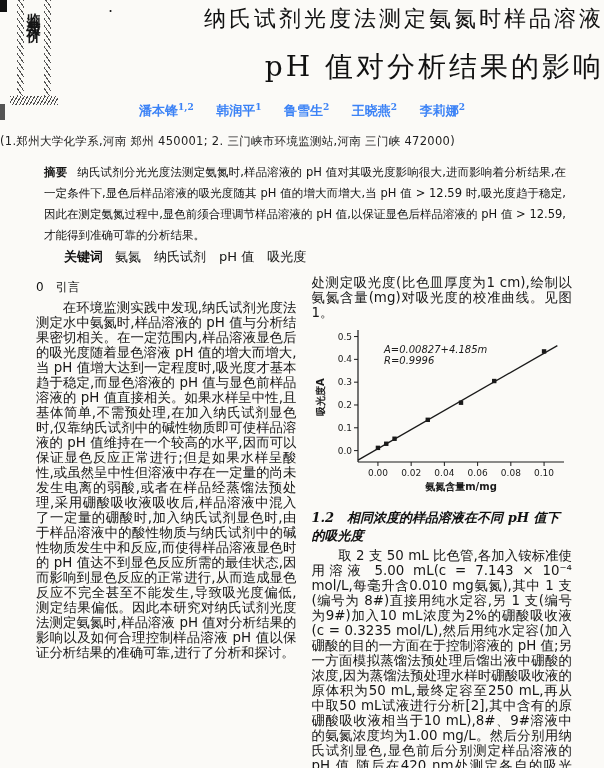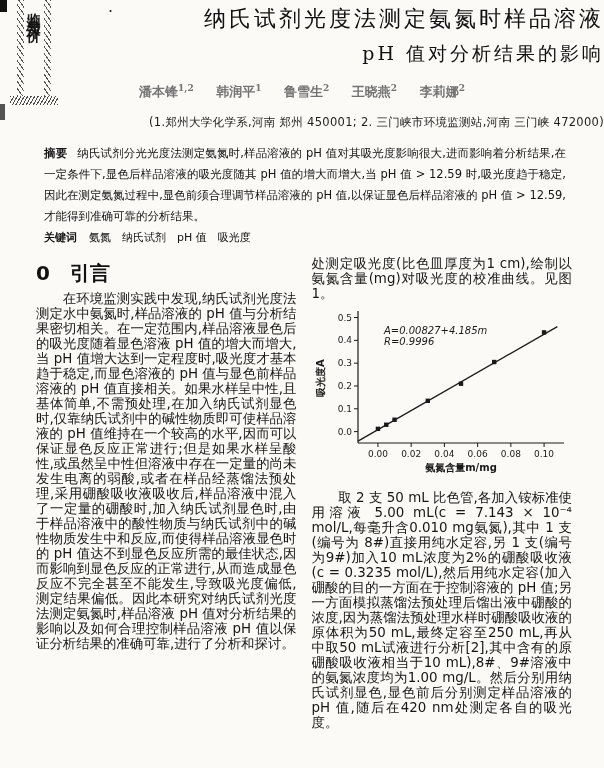--- a/index.html
+++ b/index.html
@@ -30,49 +30,49 @@
     background:repeating-linear-gradient(120deg,#3a3a3a 0 1px,transparent 1px 3px);
     opacity:.9;
   }
   .stray-dot{position:absolute;left:108px;top:2px;font-size:16px;color:#222;}
 
   .title{
     text-align:right;font-weight:normal;color:#111;
     font-family:"DejaVu Serif","Liberation Serif",serif;
   }
   .title-l1{margin-top:4px;font-size:22px;letter-spacing:3px;}
-  .title-l2{margin-top:7px;font-size:19px;letter-spacing:3px;}
+  .title-l2{margin-top:14px;font-size:28px;letter-spacing:3px;}
 
   .authors{
-    text-align:center;margin-top:16px;font-size:13px;font-weight:bold;color:#737373;
+    text-align:center;margin-top:16px;font-size:13px;font-weight:bold;color:#3b82f6;
     font-family:"DejaVu Serif","Liberation Serif",serif;
   }
   .authors .author{margin:0 9px;}
   .authors sup{font-size:9px;}
 
   .affiliation{
-    text-align:right;margin-top:14px;font-size:11.5px;color:#1d1d1d;letter-spacing:.3px;
+    text-align:left;margin-top:14px;font-size:11.5px;color:#1d1d1d;letter-spacing:.3px;
   }
 
   .abstract-block{
     margin:13px 38px 0 44px;font-size:11.5px;line-height:21px;
     text-align:justify;color:#141414;
   }
   .abstract-block .lab{font-weight:bold;margin-right:10px;}
-  .keywords-line{margin:1px 38px 0 44px;font-size:11px;line-height:20px;color:#141414;}
+  .keywords-line{margin:1px 38px 0 64px;font-size:13px;line-height:20px;color:#141414;}
   .keywords-line .lab{font-weight:bold;margin-right:12px;}
 
   .columns{
     display:flex;gap:15px;margin:8px 32px 0 36px;
   }
   .col{width:263px;overflow:hidden;}
   .col-left{height:542px;}
   .col-right{height:542px;}
 
-  .sec-h1{font-size:20px;font-weight:bold;margin:4px 0 4px 0;color:#111;}
+  .sec-h1{font-size:12px;font-weight:normal;margin:4px 0 4px 0;color:#111;}
   .sec-h2{
     font-size:13px;font-weight:bold;font-style:italic;margin:3px 0 3px 0;color:#111;
     font-family:"DejaVu Serif","Liberation Serif",serif;
   }
   .sec-h2 .hang{display:block;padding-left:32px;font-style:italic;}
   .body-p{
     font-size:13.4px;line-height:15px;text-align:justify;margin:0;
     text-indent:2em;color:#161616;
   }
   .body-p.cont{text-indent:0;}
@@ -165,18 +165,19 @@
           <rect x="113.57419354838709" y="93.60701754385964" width="4.4" height="4.4" fill="#1a1a1a"></rect>
           <rect x="146.8" y="76.50175438596492" width="4.4" height="4.4" fill="#1a1a1a"></rect>
           <rect x="180.02580645161294" y="54.835087719298244" width="4.4" height="4.4" fill="#1a1a1a"></rect>
           <rect x="229.86451612903227" y="25.185964912280706" width="4.4" height="4.4" fill="#1a1a1a"></rect>
           <text x="72" y="28.526315789473685" font-size="10" font-style="italic" fill="#1a1a1a">A=0.00827+4.185m</text>
           <text x="72" y="39.92982456140351" font-size="10" font-style="italic" fill="#1a1a1a">R=0.9996</text>
         </svg>
     </div>
 
     <div class="sec-h2" style="margin-top:9px;">
+      <span>1.2　相同浓度的样品溶液在不同 pH 值下的吸光度</span>
     </div>
     <p class="body-p">取 2 支 50 mL 比色管,各加入铵标准使用溶液 5.00 mL(c = 7.143 × 10⁻⁴ mol/L,每毫升含0.010 mg氨氮),其中 1 支(编号为 8#)直接用纯水定容,另 1 支(编号为9#)加入10 mL浓度为2%的硼酸吸收液(c = 0.3235 mol/L),然后用纯水定容(加入硼酸的目的一方面在于控制溶液的 pH 值;另一方面模拟蒸馏法预处理后馏出液中硼酸的浓度,因为蒸馏法预处理水样时硼酸吸收液的原体积为50 mL,最终定容至250 mL,再从中取50 mL试液进行分析[2],其中含有的原硼酸吸收液相当于10 mL),8#、9#溶液中的氨氮浓度均为1.00 mg/L。然后分别用纳氏试剂显色,显色前后分别测定样品溶液的 pH 值,随后在420 nm处测定各自的吸光度。</p>
 
   </div>
 
 </div>
 
 </body></html>

